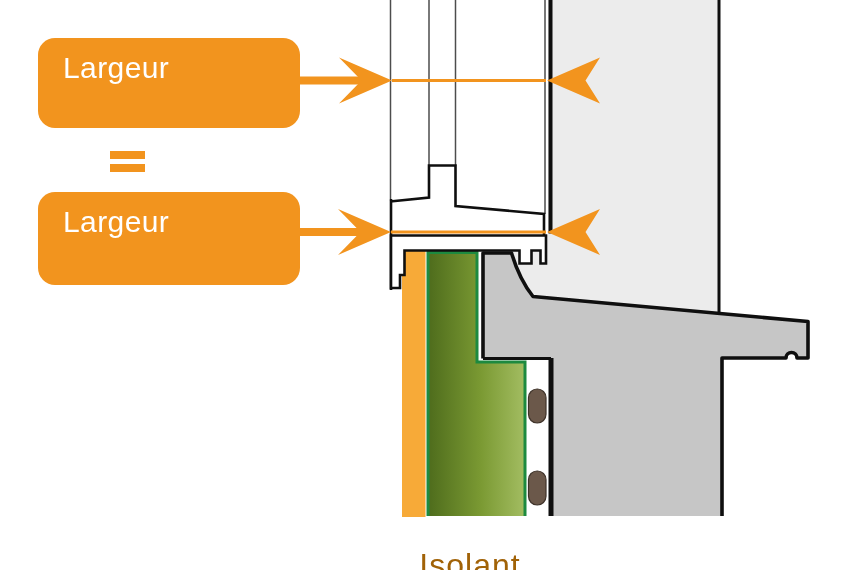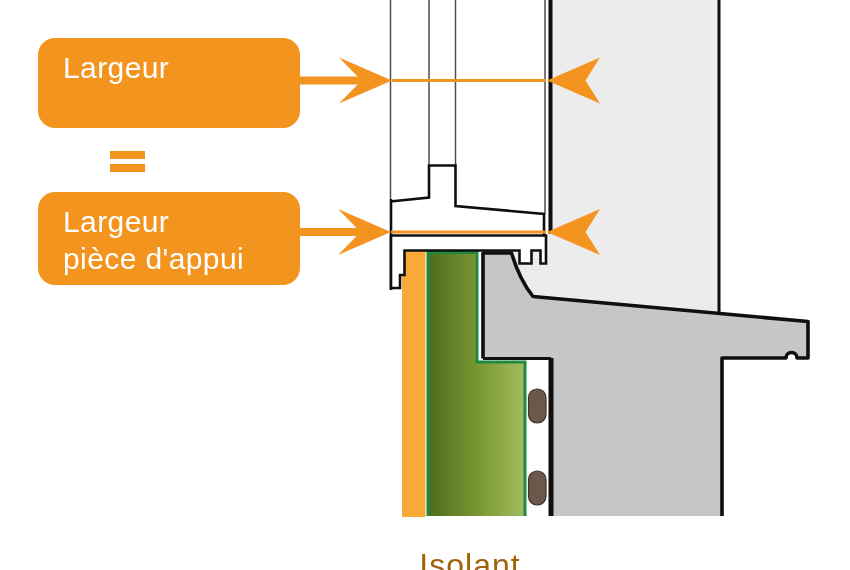--- a/index.html
+++ b/index.html
@@ -88,18 +88,17 @@
   </div>
 
   <div class="equals">
     <span class="sr-only">=</span>
     <div class="bar b1"></div>
     <div class="bar b2"></div>
   </div>
 
   <div class="label-box box-appui">
     <span>Largeur</span>
-    <span>pièce d'appui</span>
   </div>
 
   <div class="caption">Isolant</div>
 
 </div>
 
 </body></html>

